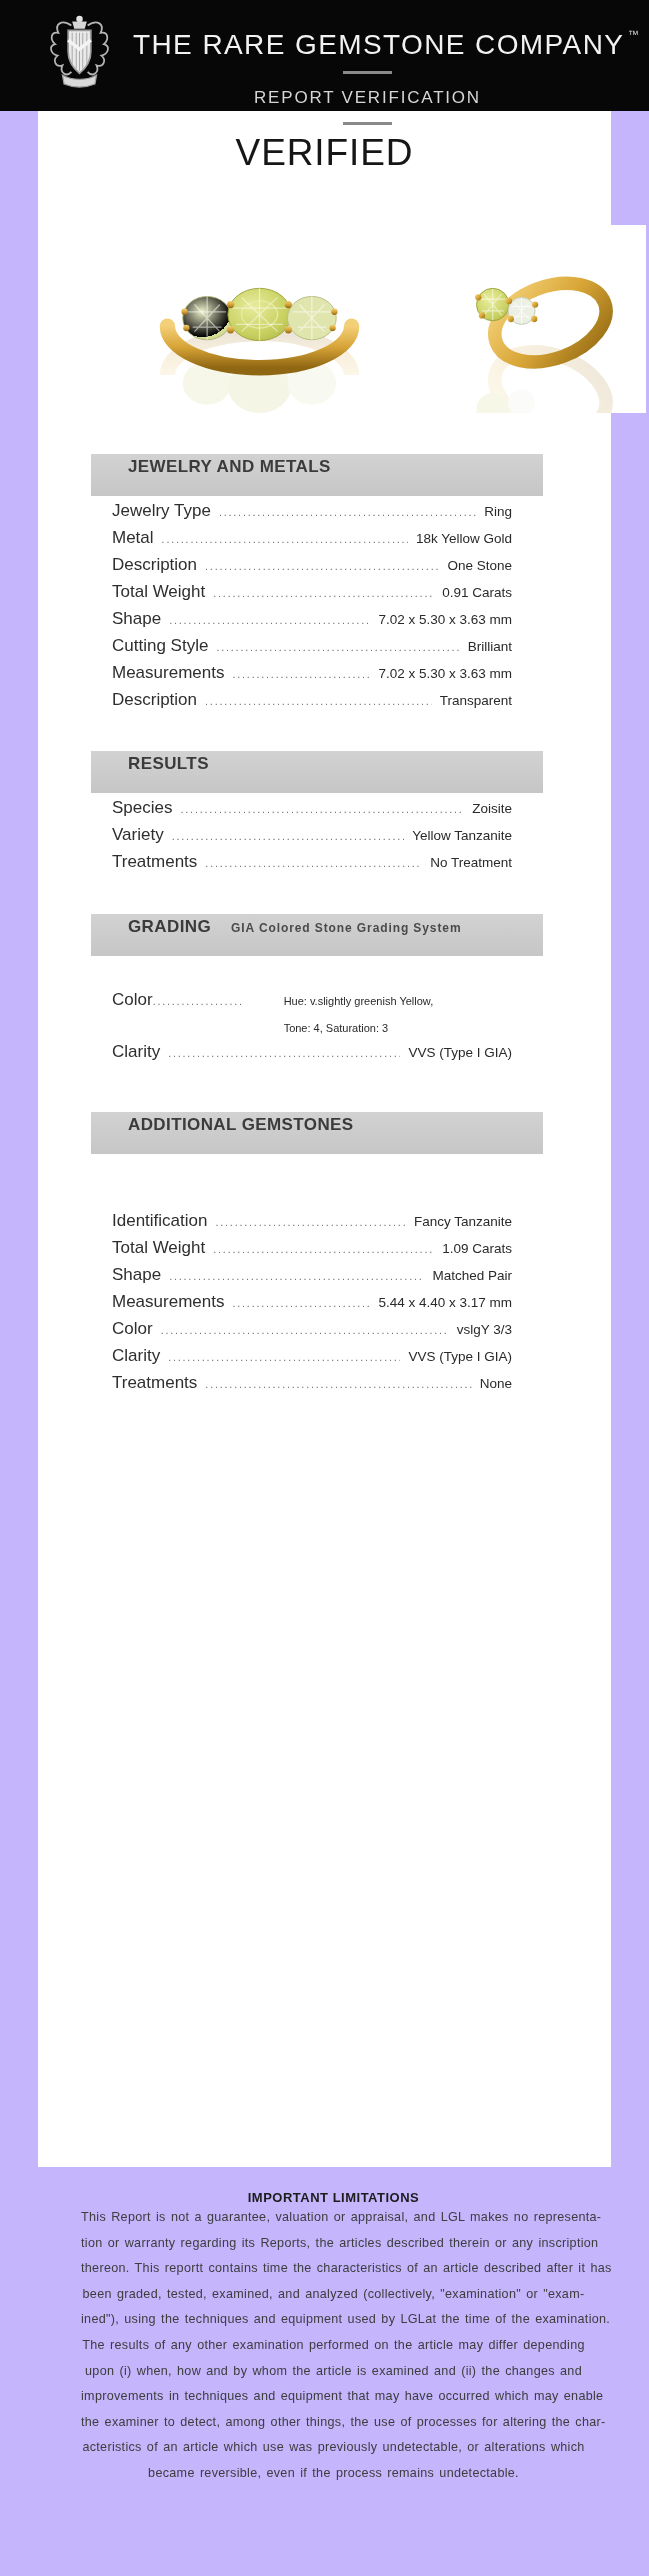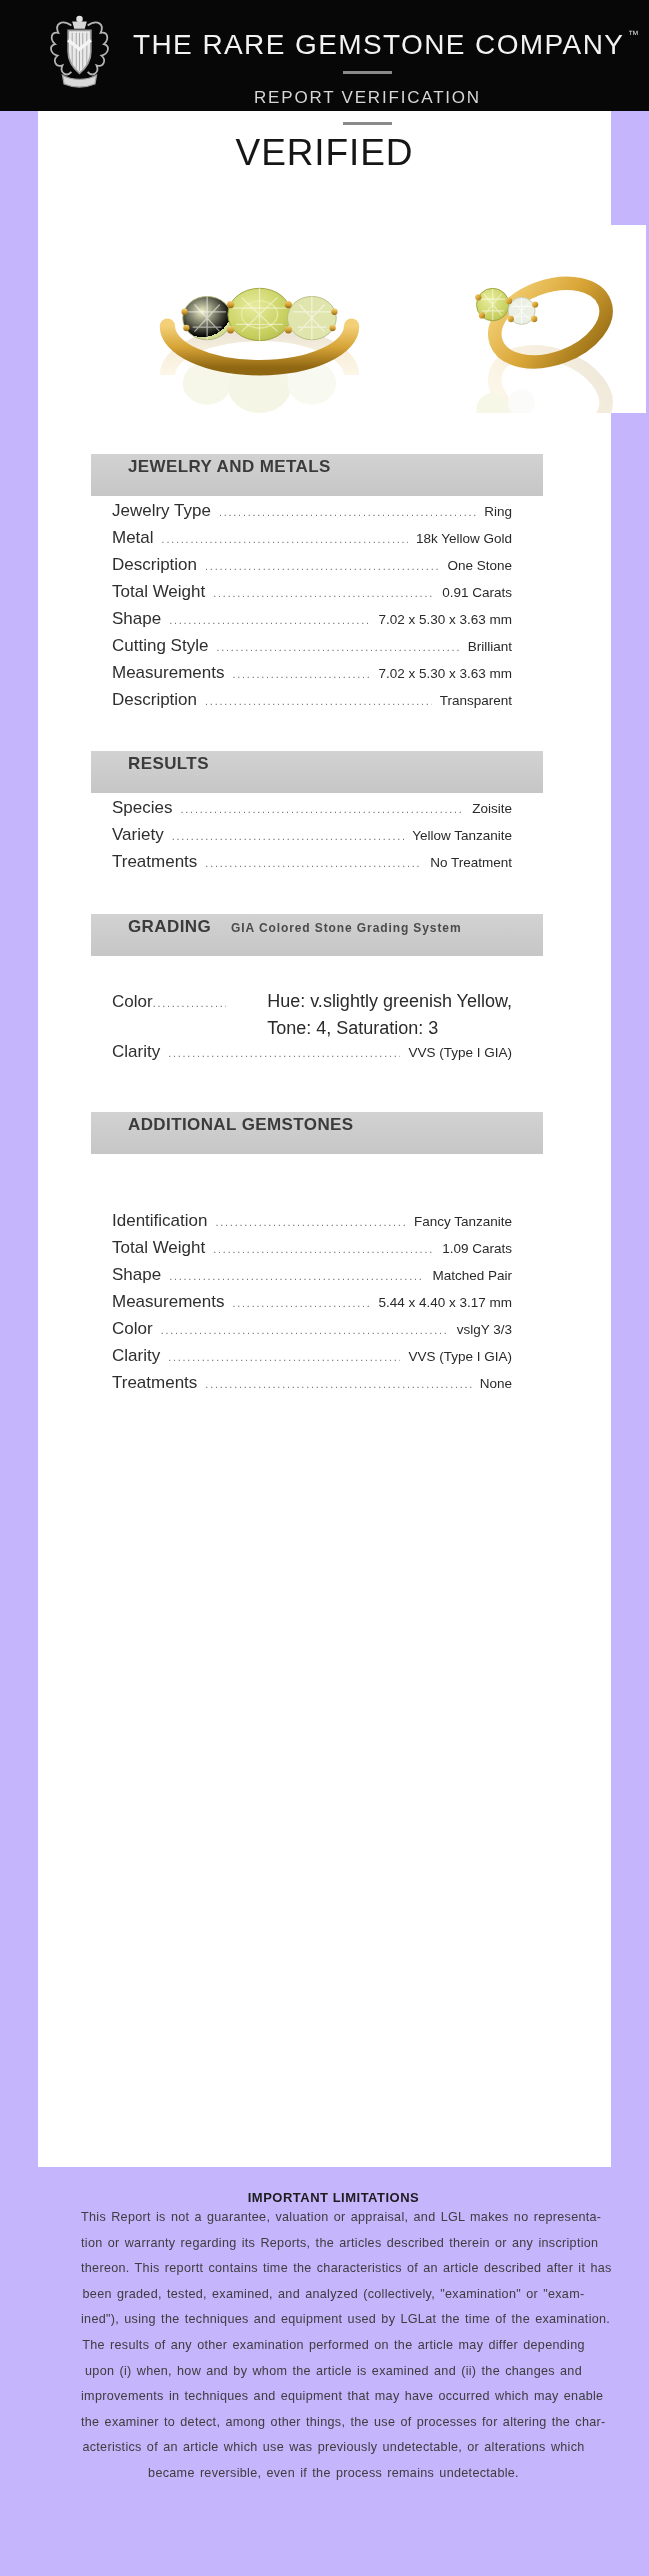--- a/index.html
+++ b/index.html
@@ -66,21 +66,21 @@
     font-size:10.8px; letter-spacing:1.8px; color:#6f6f6f; margin:0 8px;
   }
   .leader::after{ content:"...................................................................................................."; }
   .val{ font-size:13.5px; color:#2a2a2a; white-space:nowrap; }
 
   
   .grading-color-row{ display:flex; align-items:baseline; height:54px; }
   .gdots{ width:90px; overflow:hidden; white-space:nowrap; font-size:10.8px; letter-spacing:1.8px; color:#6f6f6f; }
   .gdots::after{ content:".........................................."; }
   .gvalue{ margin-left:41px; }
-  .gvalue div{ font-size:18px; line-height:27px; color:#2a2a2a; white-space:nowrap; }
+  .gvalue div{ font-size:11px; line-height:27px; color:#2a2a2a; white-space:nowrap; }
 
   
   .limitations{ position:absolute; left:81px; top:2190px; width:505px; text-align:center; }
   .lim-title{ font-size:13px; font-weight:700; letter-spacing:0.5px; color:#1c1c1c; }
   .lim-lines{ }
   .lim-lines div{
     font-size:12.6px; line-height:25.6px; color:#3d3d3d;
     letter-spacing:0.3px; word-spacing:1.4px; white-space:nowrap;
   }
 </style>

